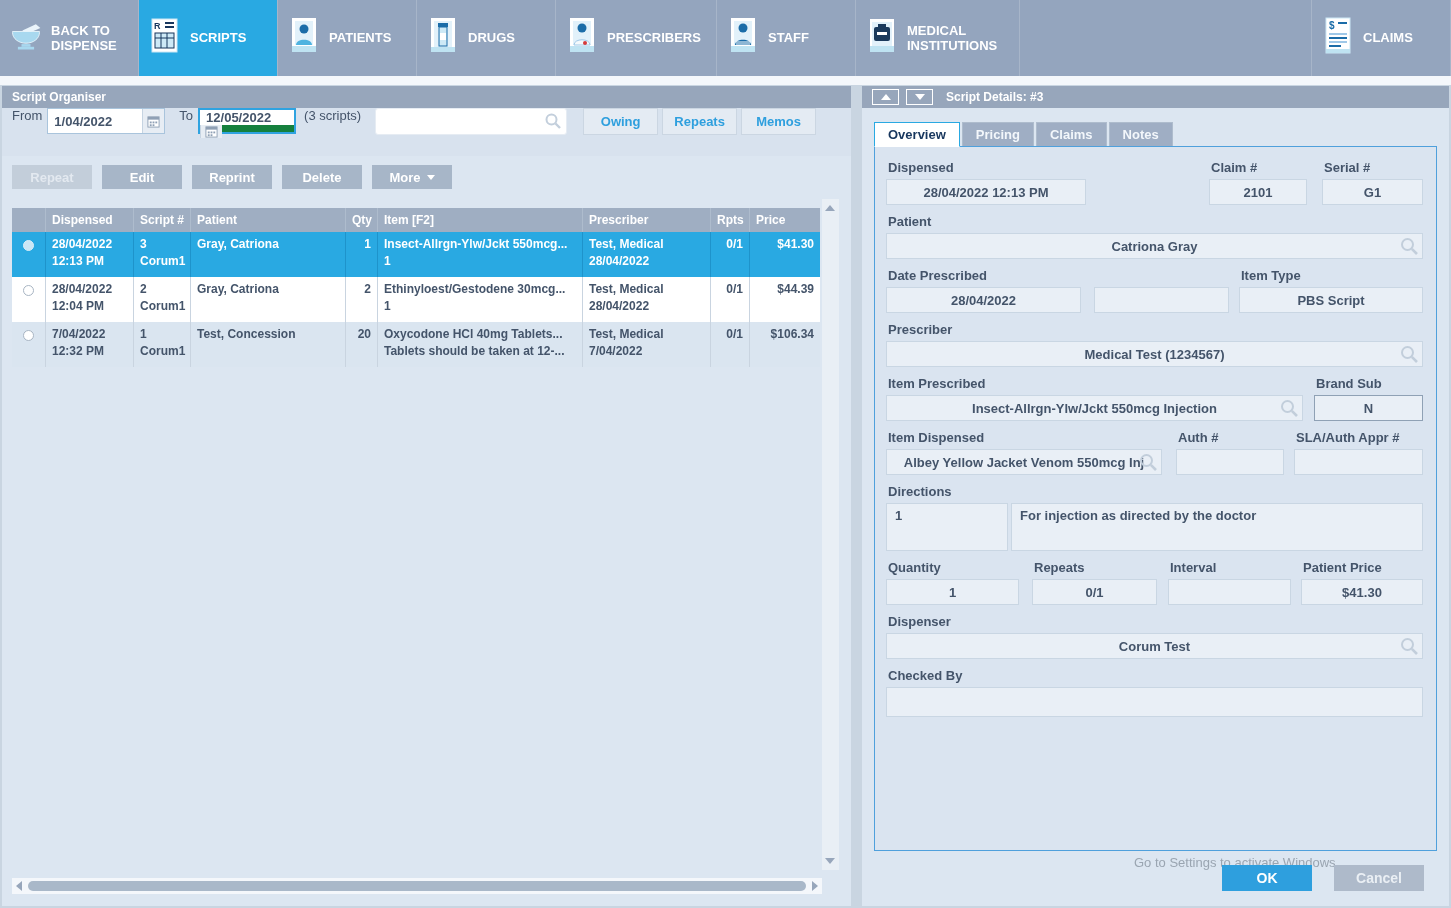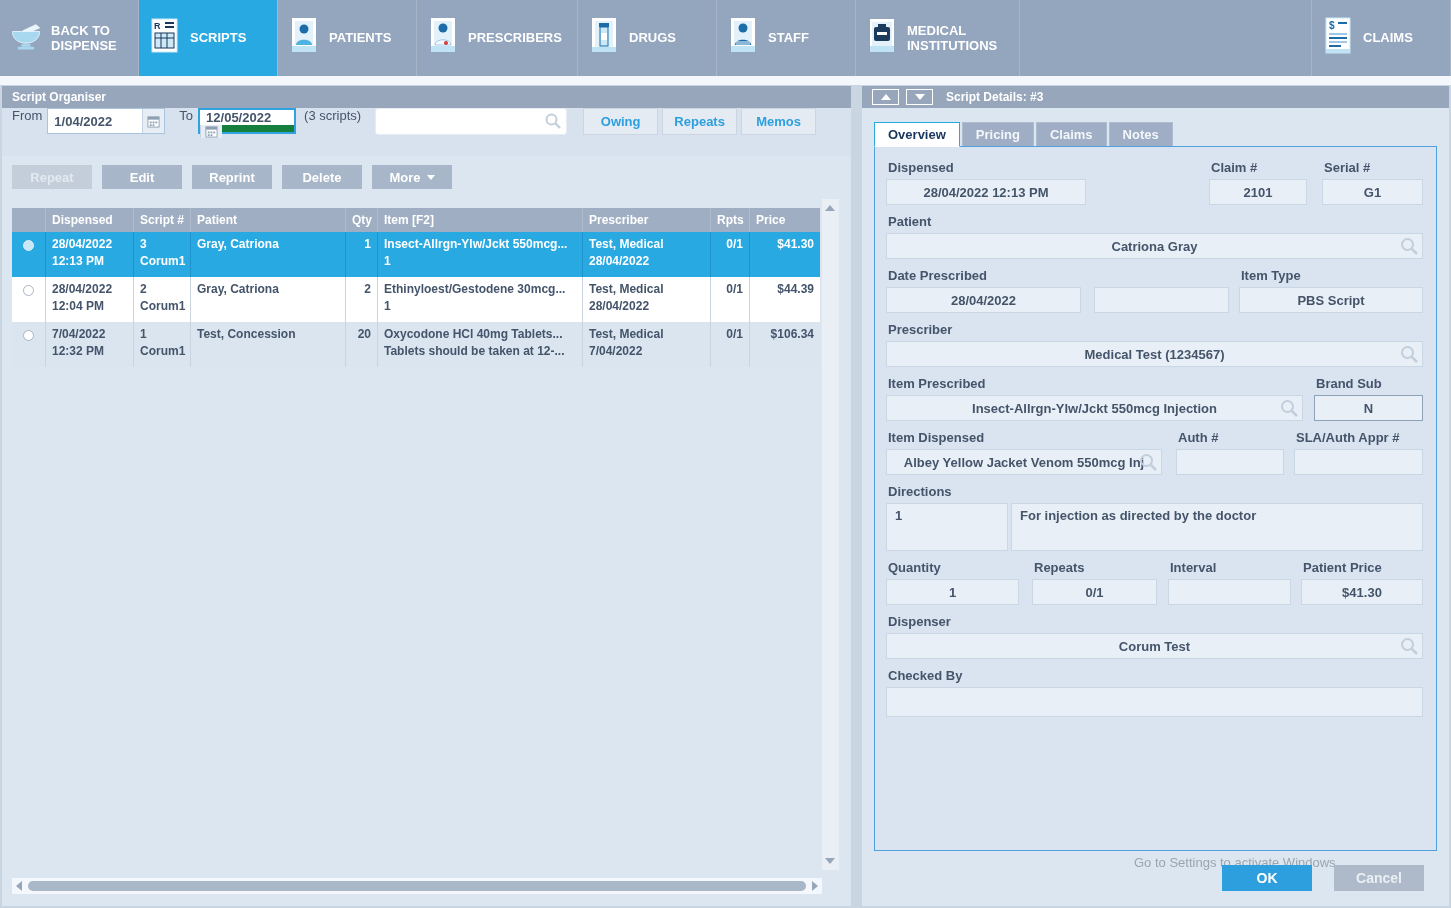--- a/index.html
+++ b/index.html
@@ -159,45 +159,45 @@
         <svg class="nav-icon" viewBox="0 0 34 40">
           <rect x="5" y="2" width="24" height="34" fill="#fff"></rect>
           <rect x="8" y="5" width="18" height="24" fill="#E2F1FA"></rect>
           <circle cx="17" cy="13" r="4.5" fill="#1B6CA8"></circle>
           <path d="M9 29 c0-7 16-7 16 0 Z" fill="#4FB3E0"></path>
           <rect x="5" y="30" width="24" height="6" fill="#BFE3F2"></rect>
         </svg>
       </span>
       <span>PATIENTS</span>
     </div>
+    <div class="nav-item">
+      <span>
+        <svg class="nav-icon" viewBox="0 0 34 40">
+          <rect x="5" y="2" width="24" height="34" fill="#fff"></rect>
+          <rect x="8" y="5" width="18" height="28" fill="#E2F1FA"></rect>
+          <rect x="12" y="7" width="10" height="4" fill="#1B6CA8"></rect>
+          <rect x="13" y="11" width="8" height="19" fill="#CDE9F6" stroke="#1B6CA8"></rect>
+          <rect x="14" y="17" width="6" height="7" fill="#fff"></rect>
+          <rect x="5" y="31" width="24" height="5" fill="#BFE3F2"></rect>
+        </svg>
+      </span>
+      <span>DRUGS</span>
+    </div>
     <div class="nav-item" style="width:161px">
       <span>
         <svg class="nav-icon" viewBox="0 0 34 40">
           <rect x="5" y="2" width="24" height="34" fill="#fff"></rect>
           <rect x="8" y="5" width="18" height="24" fill="#E2F1FA"></rect>
           <circle cx="17" cy="12" r="4.5" fill="#1B6CA8"></circle>
           <path d="M9 29 c0-7 16-7 16 0 Z" fill="#F4F9FC" stroke="#9FC8E8"></path>
           <circle cx="20" cy="27" r="2" fill="#D43C3C"></circle>
           <rect x="5" y="30" width="24" height="6" fill="#BFE3F2"></rect>
         </svg>
       </span>
       <span>PRESCRIBERS</span>
-    </div>
-    <div class="nav-item">
-      <span>
-        <svg class="nav-icon" viewBox="0 0 34 40">
-          <rect x="5" y="2" width="24" height="34" fill="#fff"></rect>
-          <rect x="8" y="5" width="18" height="28" fill="#E2F1FA"></rect>
-          <rect x="12" y="7" width="10" height="4" fill="#1B6CA8"></rect>
-          <rect x="13" y="11" width="8" height="19" fill="#CDE9F6" stroke="#1B6CA8"></rect>
-          <rect x="14" y="17" width="6" height="7" fill="#fff"></rect>
-          <rect x="5" y="31" width="24" height="5" fill="#BFE3F2"></rect>
-        </svg>
-      </span>
-      <span>DRUGS</span>
     </div>
     <div class="nav-item">
       <span>
         <svg class="nav-icon" viewBox="0 0 34 40">
           <rect x="5" y="2" width="24" height="34" fill="#fff"></rect>
           <rect x="8" y="5" width="18" height="24" fill="#E2F1FA"></rect>
           <circle cx="17" cy="12" r="4.5" fill="#1B6CA8"></circle>
           <path d="M9 29 c0-7 16-7 16 0 Z" fill="#1B6CA8"></path>
           <rect x="10" y="25" width="14" height="5" fill="#fff" opacity=".5"></rect>
           <rect x="5" y="30" width="24" height="6" fill="#BFE3F2"></rect>

